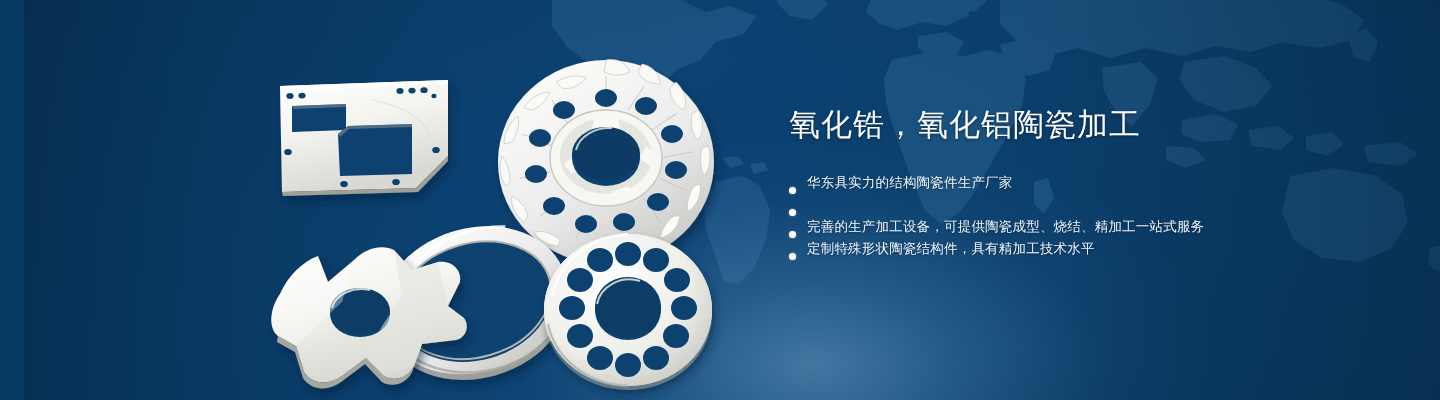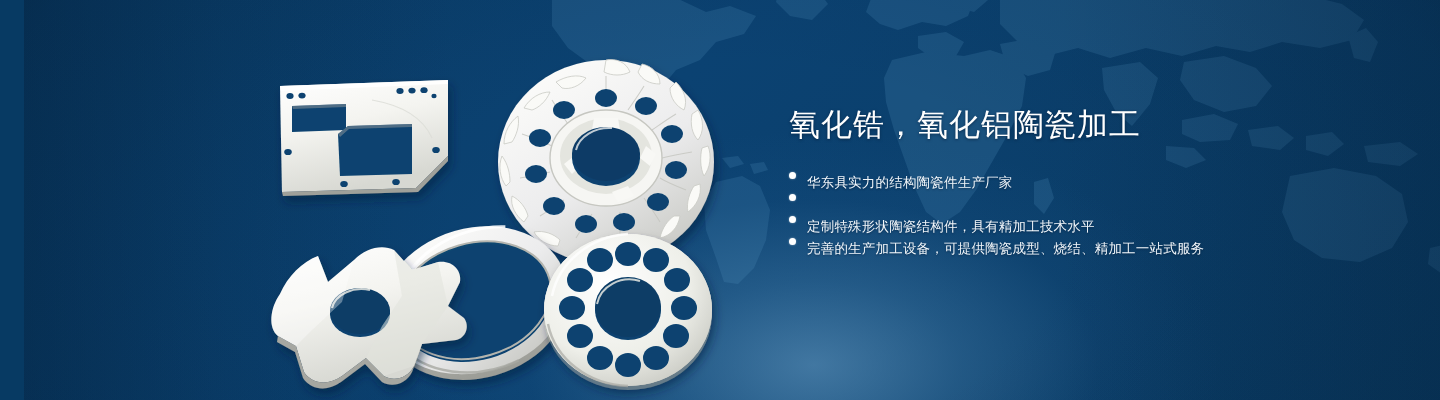--- a/index.html
+++ b/index.html
@@ -70,21 +70,21 @@
     color: #ffffff;
     font-weight: normal;
     letter-spacing: 1px;
     text-shadow: 0 1px 3px rgba(0,20,45,0.55);
     white-space: nowrap;
   }
 
   .bullets { margin-top: 26px; }
   .bullet {
     display: flex;
-    align-items: flex-start;
+    align-items: flex-end;
     height: 22px;
     margin-bottom: 0px;
   }
   .dot {
     width: 7px; height: 7px;
     border-radius: 50%;
     background: #ffffff;
     flex: 0 0 7px;
     margin-right: 11px;
     box-shadow: 0 0 2px rgba(255,255,255,0.5);
@@ -359,22 +359,22 @@
     <div class="bullets">
       <div class="bullet">
         <span class="dot"></span>
         <span class="btext">华东具实力的结构陶瓷件生产厂家</span>
       </div>
       <div class="bullet">
         <span class="dot"></span>
       </div>
       <div class="bullet">
         <span class="dot"></span>
-        <span class="btext">定制特殊形状陶瓷结构件，具有精加工技术水平</span>
+        <span class="btext">完善的生产加工设备，可提供陶瓷成型、烧结、精加工一站式服务</span>
       </div>
       <div class="bullet">
         <span class="dot"></span>
-        <span class="btext">完善的生产加工设备，可提供陶瓷成型、烧结、精加工一站式服务</span>
+        <span class="btext">定制特殊形状陶瓷结构件，具有精加工技术水平</span>
       </div>
     </div>
   </div>
 
 </div>
 
 </body></html>

